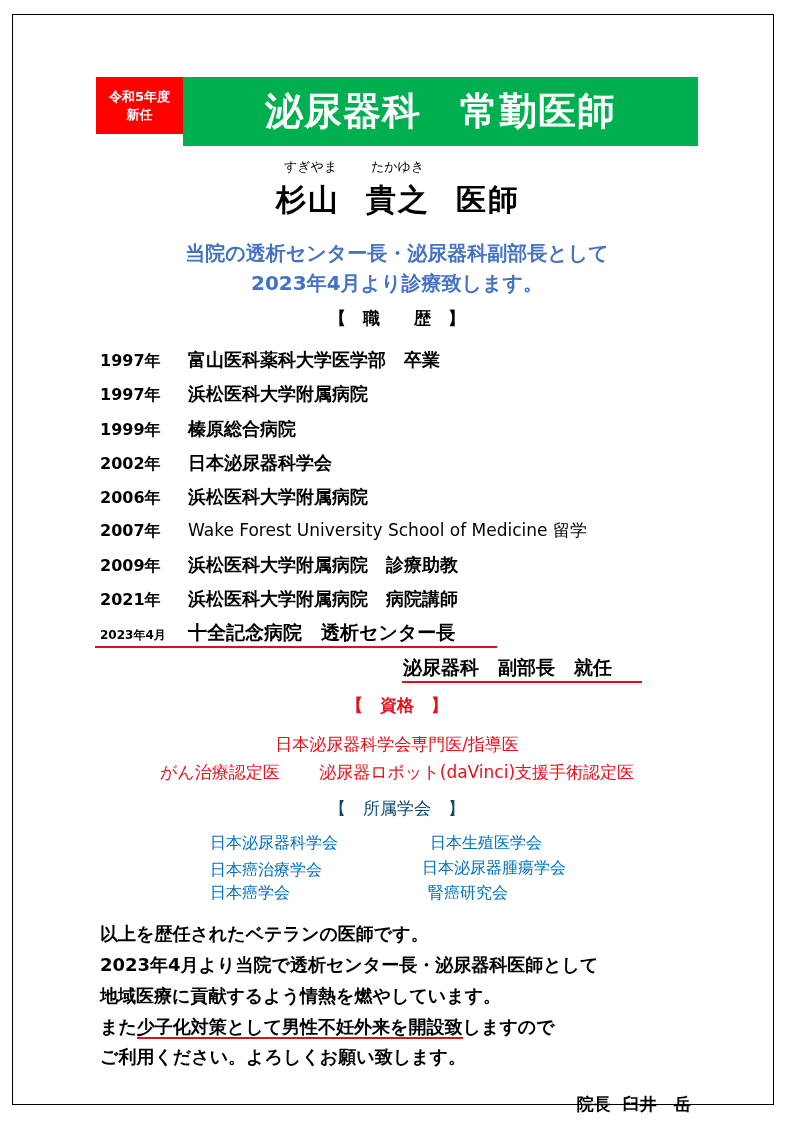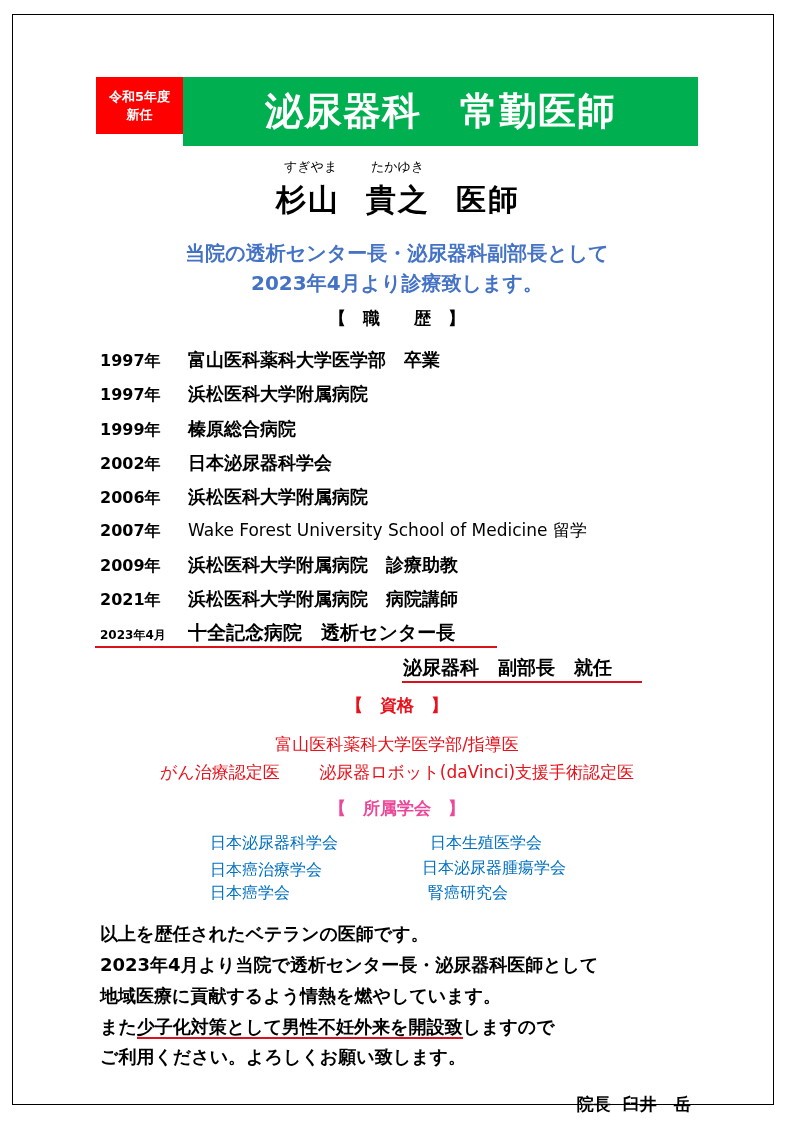--- a/index.html
+++ b/index.html
@@ -80,21 +80,21 @@
     position: absolute; height: 2px; background: #d9121b;
   }
 
   .qual {
     position: absolute; left: 0; width: 794px; text-align: center;
     color: #e8101a; font-size: 17px; white-space: pre;
   }
 
   .soc-head {
     position: absolute; left: 0; width: 794px; text-align: center;
-    color: #ec4899; font-size: 17px; font-weight: bold;
+    color: #0c4a6e; font-size: 17px; font-weight: normal;
   }
   .soc-item {
     position: absolute; color: #0070c0; font-size: 16px; white-space: nowrap;
   }
 
   .closing {
     position: absolute; left: 100px; font-size: 18px; font-weight: bold; white-space: nowrap;
   }
   .signature {
     position: absolute; left: 565px; font-size: 17px; font-weight: bold; white-space: pre;
@@ -148,21 +148,21 @@
 </div>
 <div class="career-row" style="top:620px;">
   <span class="career-year small">2023年4月</span><span class="career-text" style="font-size:19px;">十全記念病院　透析センター長</span>
 </div>
 <div class="red-line" style="left:95px; top:646px; width:402px;"></div>
 
 <div class="abs" style="left:403px; top:655px; font-size:19px; font-weight:bold;">泌尿器科　副部長　就任</div>
 <div class="red-line" style="left:402px; top:681px; width:240px;"></div>
 
 <div class="qual" style="top:694px; font-weight:bold;">【　資格　】</div>
-<div class="qual" style="top:733px;">富山医科薬科大学医学部/指導医</div>
+<div class="qual" style="top:733px;">日本泌尿器科学会専門医/指導医</div>
 <div class="qual" style="top:761px;">がん治療認定医　　 泌尿器ロボット(daVinci)支援手術認定医</div>
 
 <div class="soc-head" style="top:797px;">【　所属学会　】</div>
 <div class="soc-item" style="left:210px; top:833px;">日本泌尿器科学会</div>
 <div class="soc-item" style="left:210px; top:860px;">日本癌治療学会</div>
 <div class="soc-item" style="left:210px; top:883px;">日本癌学会</div>
 <div class="soc-item" style="left:430px; top:833px;">日本生殖医学会</div>
 <div class="soc-item" style="left:422px; top:858px;">日本泌尿器腫瘍学会</div>
 <div class="soc-item" style="left:428px; top:883px;">腎癌研究会</div>
 

